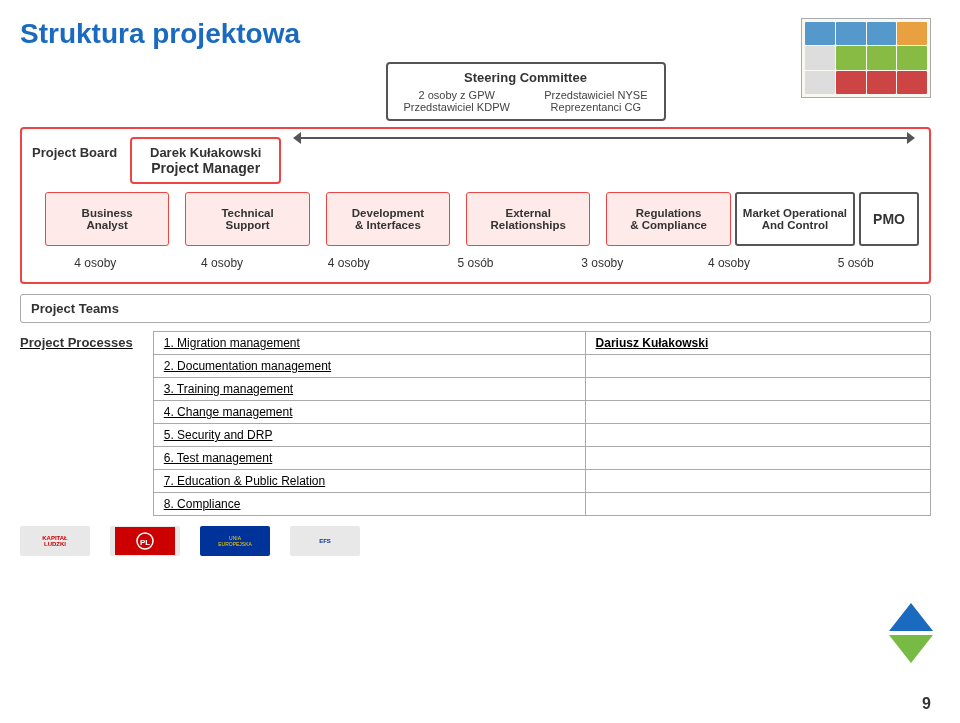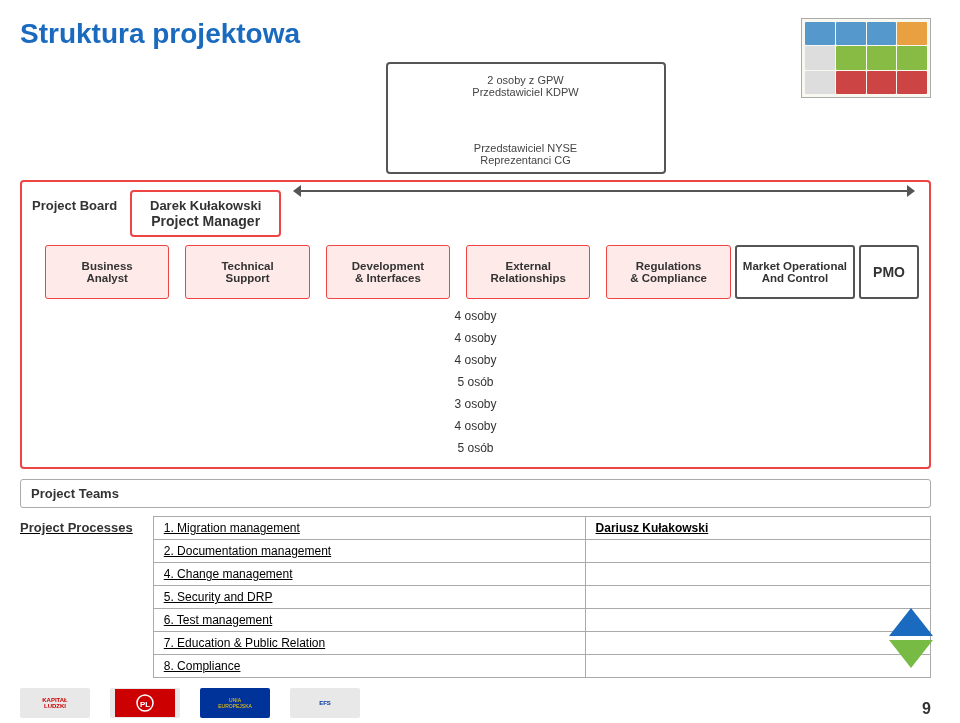--- a/index.html
+++ b/index.html
@@ -42,25 +42,24 @@
       min-width: 280px;
     }
     .steering-title {
       font-weight: bold;
       font-size: 13px;
       color: #333;
     }
     .steering-grid {
       display: flex;
       justify-content: space-between;
-      gap: 44px;
+      gap: 26px;
       font-size: 11px;
       color: #444;
       margin-top: 4px;
-      flex-direction: column;
     }
     .steering-col {
       text-align: center;
     }
 
     
     .org-area {
       border: 2px solid #e44;
       border-radius: 4px;
       padding: 8px 10px 8px 10px;
@@ -192,21 +191,20 @@
       min-width: 60px;
       display: flex;
       align-items: center;
       justify-content: center;
     }
 
     
     .counts-row {
       display: flex;
       margin-top: 6px;
-      flex-direction: column;
     }
     .count-cell {
       flex: 1;
       text-align: center;
       font-size: 12px;
       color: #333;
       padding: 4px 0;
     }
 
     
@@ -376,20 +374,21 @@
       <div class="thumb-cell green"></div>
       <div class="thumb-cell"></div>
       <div class="thumb-cell red"></div>
       <div class="thumb-cell red"></div>
       <div class="thumb-cell red"></div>
     </div>
   </div>
 
   <div class="steering-committee">
     <div class="steering-box">
+      <div class="steering-title">Steering Committee</div>
       <div class="steering-grid">
         <div class="steering-col">
           <div>2 osoby z GPW</div>
           <div>Przedstawiciel KDPW</div>
         </div>
         <div class="steering-col">
           <div>Przedstawiciel NYSE</div>
           <div>Reprezentanci CG</div>
         </div>
       </div>
@@ -449,20 +448,24 @@
       <tbody id="processes-tbody">
       <tr>
             <td>1. Migration management</td>
             <td style="font-weight: bold;">Dariusz Kułakowski</td>
           </tr>
           <tr>
             <td>2. Documentation management</td>
             <td></td>
           </tr>
           <tr>
+            <td>3. Training management</td>
+            <td></td>
+          </tr>
+          <tr>
             <td>4. Change management</td>
             <td></td>
           </tr>
           <tr>
             <td>5. Security and DRP</td>
             <td></td>
           </tr>
           <tr>
             <td>6. Test management</td>
             <td></td>

